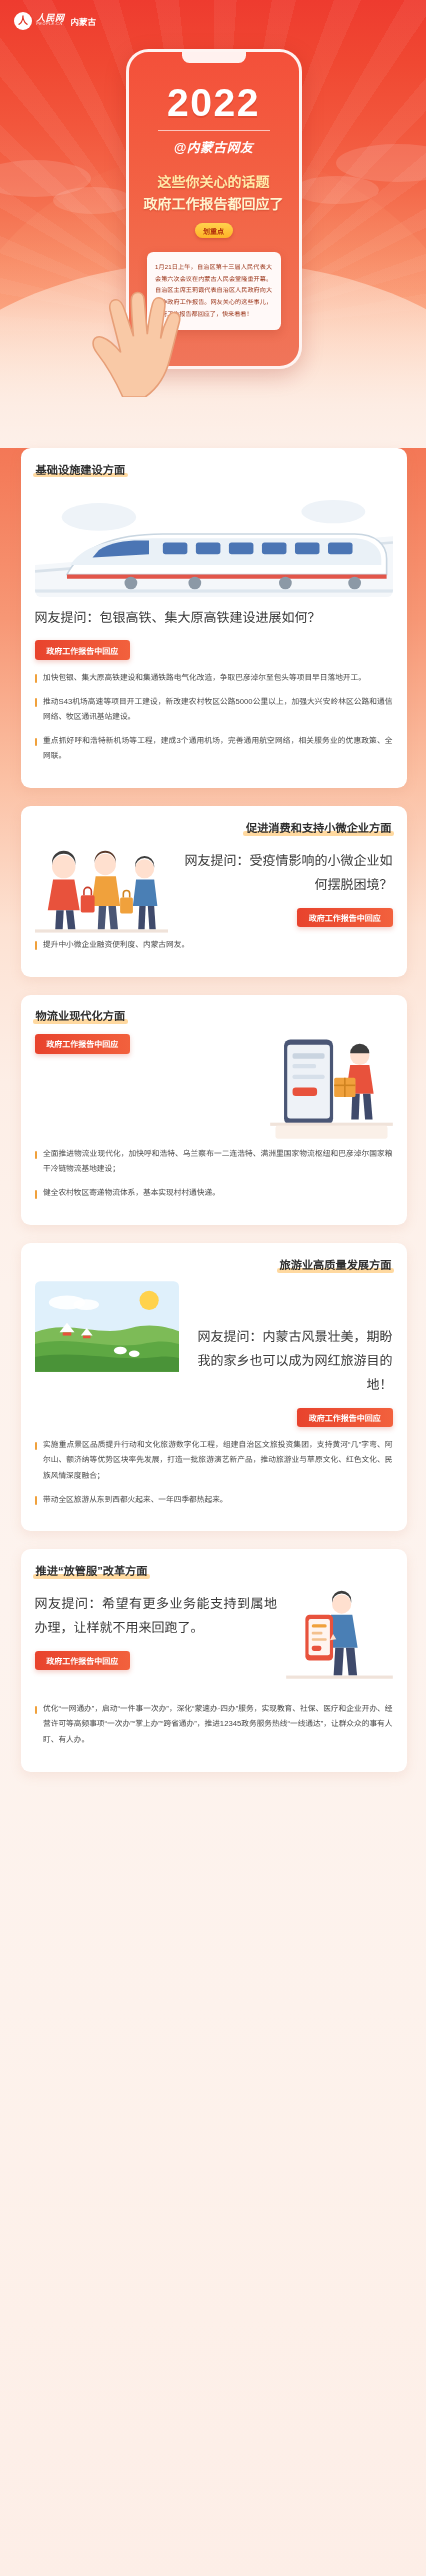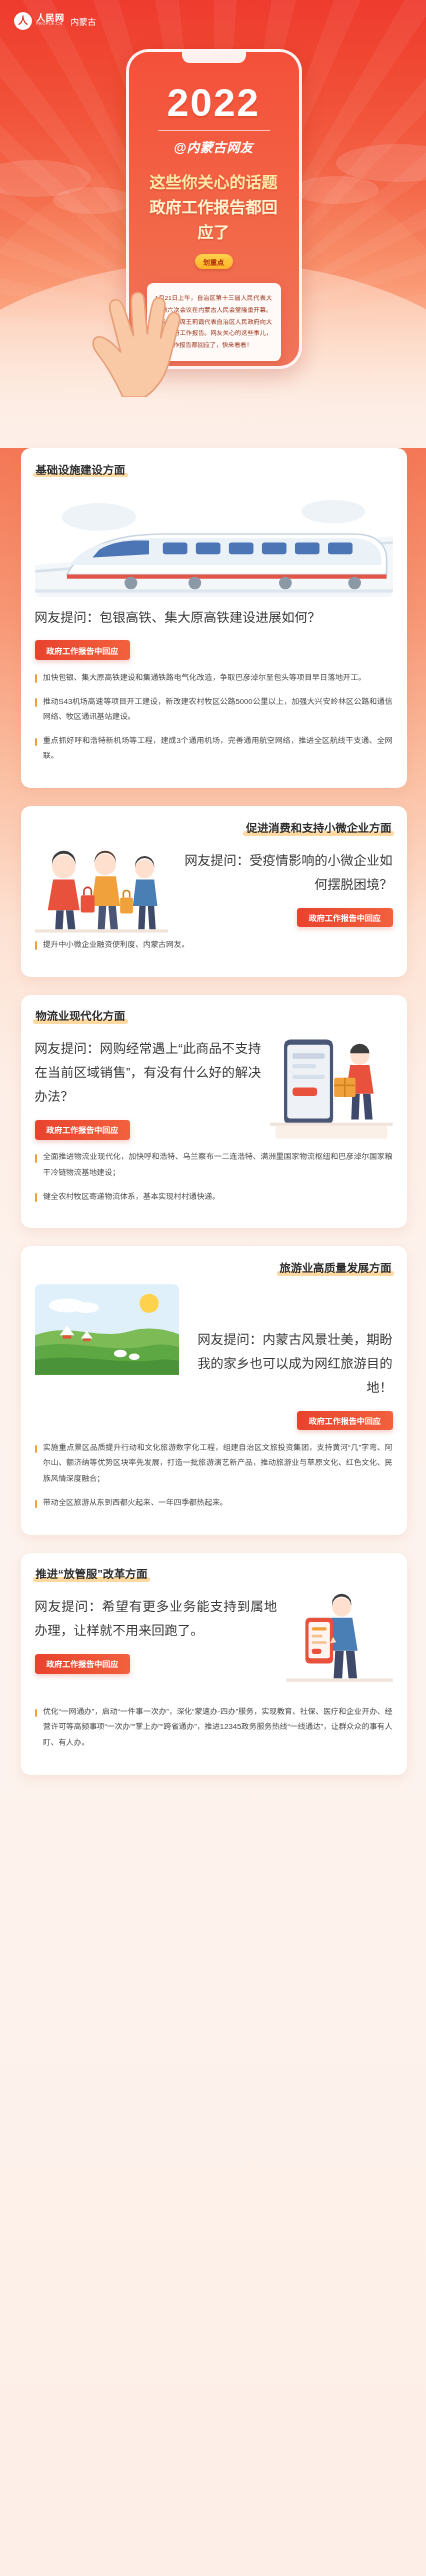--- a/index.html
+++ b/index.html
@@ -66,25 +66,25 @@
     display: flex; align-items: center; gap: 4.3px;
     z-index: 6;
   }
   .logo-mark {
     width: 18px; height: 18px; border-radius: 50%;
     background: #fff;
     display: flex; align-items: center; justify-content: center;
     color: #e03424; font-size: 10px; font-weight: bold;
     line-height: 1;
   }
-  .logo-txt { color: #fff; line-height: 1.05; }
+  .logo-txt { color: #fff; line-height: 1.05; font-style: italic; }
   .logo-txt .l1 { font-size: 9px; font-weight: bold; letter-spacing: 0.3px; }
   .logo-txt .l2 { font-size: 3.7px; letter-spacing: 0.6px; opacity: .9; }
   .logo-sub {
-    color: #fff; font-size: 8.5px; font-weight: normal; margin-left: 2.1px;
+    color: #fff; font-size: 8.5px; font-weight: bold; margin-left: 2.1px;
   }
 
   
   .phone {
     position: absolute;
     left: 50%; transform: translateX(-50%);
     top: 49px;
     width: 176px; height: 320px;
     border-radius: 22.4px;
     border: 3.7px solid rgba(255,255,255,.92);
@@ -111,23 +111,22 @@
   }
   .year-line {
     width: 112px; height: 1.1px; background: rgba(255,255,255,.65);
     margin: 7.5px auto 6.4px;
   }
   .at-line {
     color: #fff; font-size: 12.8px; letter-spacing: 0.5px; font-weight: bold; font-style: italic;
   }
   .topic {
     margin-top: 16px;
-    color: #ffe9a8; font-size: 16px; font-weight: bold; line-height: 1.55;
+    color: #ffe9a8; font-size: 14px; font-weight: bold; line-height: 1.55;
     text-shadow: 0 1.1px 1.6px rgba(150,30,10,.3);
-    font-family: Liberation Mono, monospace;
   }
   .topic .t2 { color: #fff4cf; }
   .badge-wrap { margin-top: 7.5px; display: flex; justify-content: center; }
   .badge {
     background: linear-gradient(180deg,#ffd24d,#ffb327);
     color: #b5350e; font-size: 7px; font-weight: bold;
     padding: 2.7px 8.5px; border-radius: 7.5px;
     box-shadow: 0 1.6px 3.2px rgba(140,40,10,.25);
   }
   .lead-card {
@@ -300,21 +299,21 @@
         </g>
         <rect x="0" y="196" width="672" height="6" fill="#dde6ee"></rect>
       </svg>
     </div>
 
     <div class="ask">网友提问：包银高铁、集大原高铁建设进展如何？</div>
     <div class="reply-tag">政府工作报告中回应</div>
     <ul class="points">
       <li>加快包银、集大原高铁建设和集通铁路电气化改造，争取巴彦淖尔至包头等项目早日落地开工。</li>
       <li>推动S43机场高速等项目开工建设，新改建农村牧区公路5000公里以上，加强大兴安岭林区公路和通信网络、牧区通讯基站建设。</li>
-      <li>重点抓好呼和浩特新机场等工程，建成3个通用机场，完善通用航空网络，推进全区航线干支通、全网联。</li>
+      <li>重点抓好呼和浩特新机场等工程，建成3个通用机场，完善通用航空网络，相关服务业的优惠政策、全网联。</li>
     </ul>
   </div>
 
   <div class="card">
     <div class="title-row rt clearfix">
       <div class="sec-title">促进消费和支持小微企业方面</div>
     </div>
 
     <div style="display:flex; align-items:center; gap:17px;">
       <div style="flex:0 0 133px;">
@@ -353,21 +352,20 @@
     <ul class="points">
       <li>提升中小微企业融资便利度、内蒙古网友。</li>
     </ul>
   </div>
 
   <div class="card">
     <div class="sec-title">物流业现代化方面</div>
 
     <div style="display:flex; align-items:flex-start; gap:8.5px;">
       <div style="flex:1;">
-        <div class="ask">网友提问：网购经常遇上“此商品不支持在当前区域销售”，有没有什么好的解决办法？</div>
         <div class="reply-tag">政府工作报告中回应</div>
       </div>
       <div style="flex:0 0 123px;">
         <svg viewBox="0 0 230 210" width="123" height="112">
           <rect width="230" height="210" fill="#ffffff"></rect>
           <rect x="26" y="14" width="92" height="160" rx="12" fill="#4a5675"></rect>
           <rect x="32" y="24" width="80" height="138" rx="6" fill="#eef2f7"></rect>
           <rect x="42" y="40" width="60" height="10" rx="3" fill="#c9d4e0"></rect>
           <rect x="42" y="60" width="44" height="8" rx="3" fill="#d7e0ea"></rect>
           <rect x="42" y="80" width="60" height="8" rx="3" fill="#d7e0ea"></rect>

